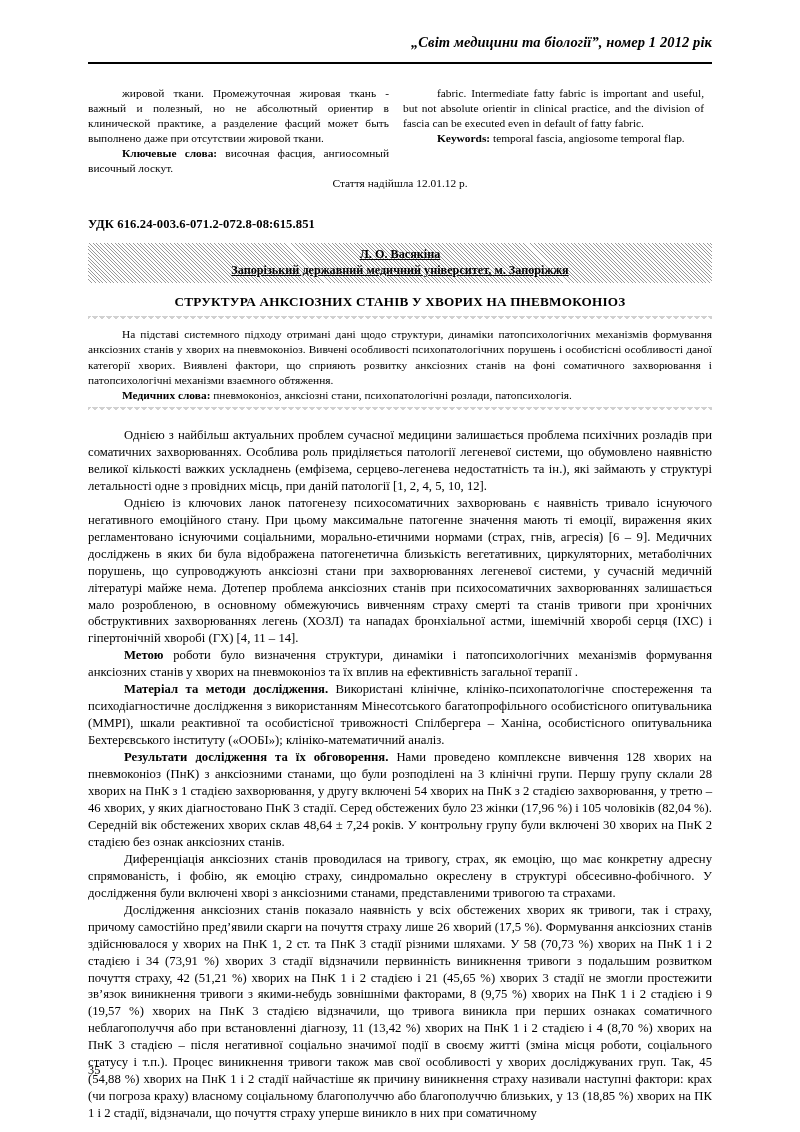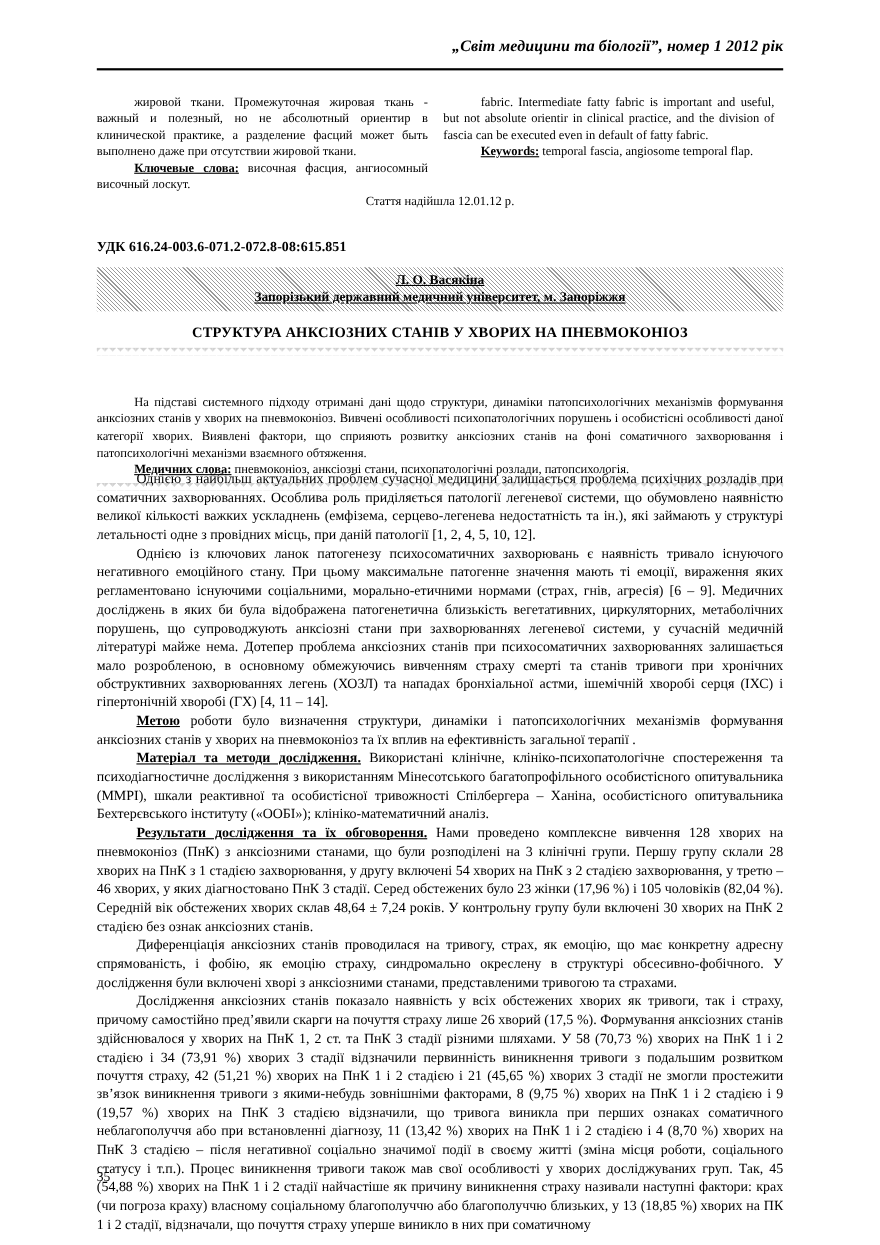--- a/index.html
+++ b/index.html
@@ -56,21 +56,21 @@
     line-height: 1.32;
     text-align: justify;
     text-justify: inter-word;
   }
   .twocol .col p {
     margin: 0;
   }
   .indent {
     text-indent: 34px;
   }
-  b, .b { font-weight: bold; text-decoration: underline; }
+  b, .b { font-weight: bold; }
 
   .received {
     position: absolute;
     left: 88px;
     top: 177px;
     width: 624px;
     text-align: center;
     font-size: 11.4px;
   }
 
@@ -133,21 +133,20 @@
     background-size: 7px 7px;
     background-position: 0 0, 0 0;
     background-repeat: repeat-x;
     opacity: 0.85;
   }
   .abs-body {
     font-size: 11.4px;
     line-height: 1.345;
     text-align: justify;
     padding: 4px 0 3px 0;
-    margin-top: 32px;
   }
   .abs-body p { margin: 0; }
 
   
   .body-text {
     position: absolute;
     left: 88px;
     top: 427px;
     width: 624px;
     font-size: 12.7px;

